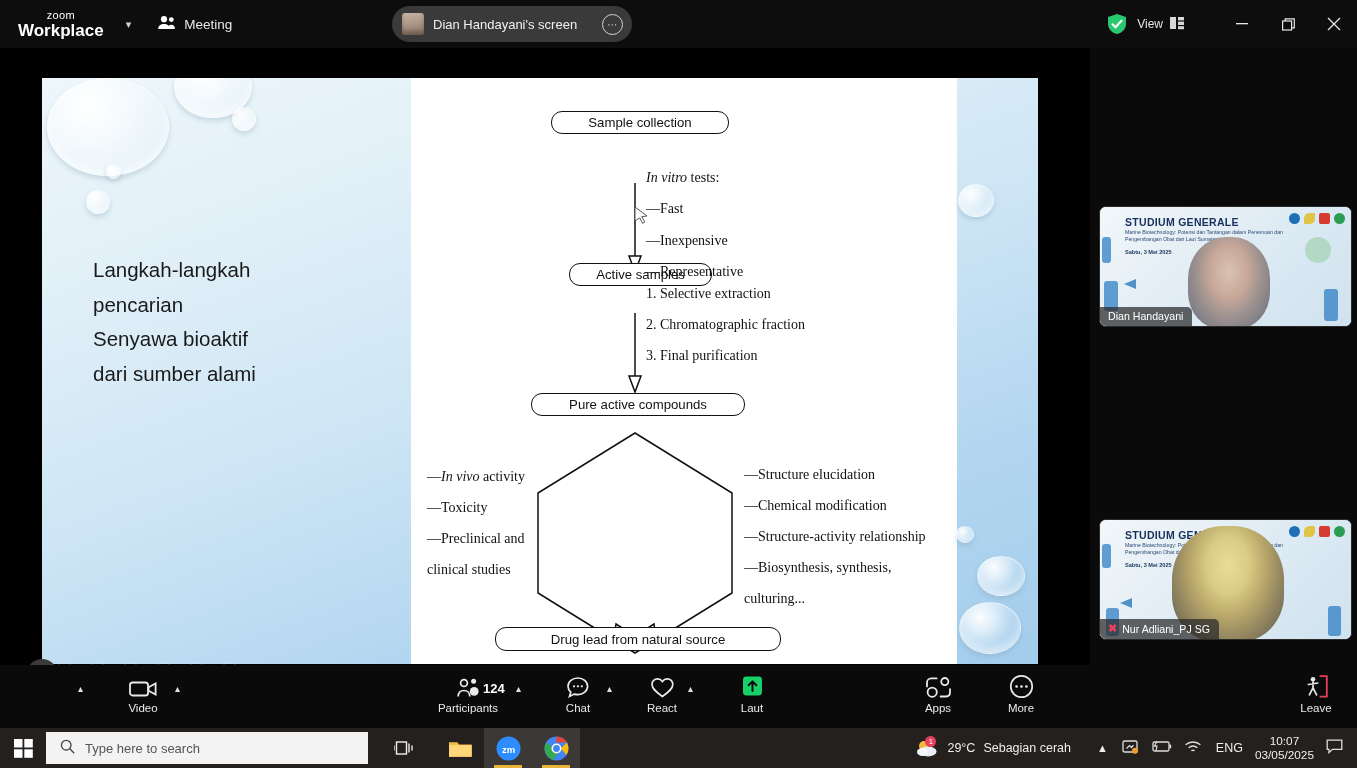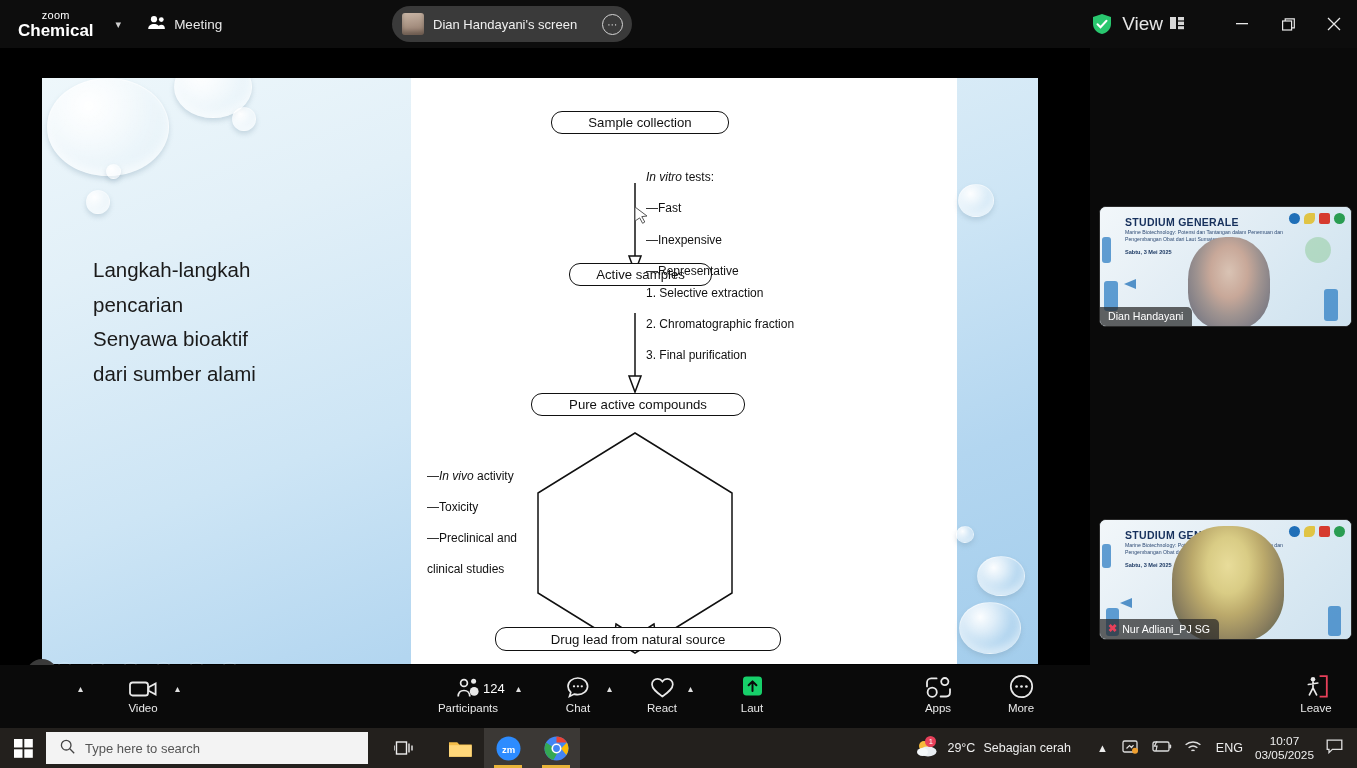--- a/index.html
+++ b/index.html
@@ -24,21 +24,21 @@
     background:linear-gradient(170deg,#c9b6a6,#8d7566); flex:0 0 auto;
     box-shadow:inset 0 -4px 4px rgba(0,0,0,.25); }
   .share-pill .sp-txt{ color:#f0f0f0; font-size:13px; white-space:nowrap; }
   .share-pill .sp-dots{ position:absolute; right:9px; width:21px; height:21px;
     border:1.4px solid #d4d4d4; border-radius:50%; color:#d4d4d4; font-size:10px;
     display:flex; align-items:center; justify-content:center; letter-spacing:.5px;}
   .tb-right{ position:absolute; right:0; top:0; height:48px; display:flex;
     align-items:center; }
   .shield{ width:20px; height:22px; position:relative; margin-right:10px;}
   .view-btn{ display:flex; align-items:center; gap:7px; color:#e6e6e6;
-    font-size:19px; margin-right:34px; }
+    font-size:12px; margin-right:34px; }
   .wbtn{ width:46px; height:48px; display:flex; align-items:center;
     justify-content:center; color:#e8e8e8; }
 
   
   .stage{ position:absolute; left:0; top:48px; width:1090px; height:617px;
     background:#000; }
   .blackframe{ position:absolute; left:42px; top:0px; width:996px; height:617px;
     background:#000; }
   .slide{ position:absolute; left:42px; top:30px; width:996px; height:586px;
     background:linear-gradient(160deg,#eef7fb 0%, #e2f0f8 22%, #cde5f5 50%,
@@ -50,22 +50,22 @@
     background:radial-gradient(circle at 34% 28%, rgba(255,255,255,.96) 0%,
       rgba(255,255,255,.62) 28%, rgba(255,255,255,.18) 58%, rgba(255,255,255,.05) 78%);
     box-shadow:0 3px 5px rgba(120,150,170,.30), inset 0 -5px 9px rgba(255,255,255,.55);
     border:1px solid rgba(255,255,255,.55); }
 
   
   .fc{ position:absolute; left:0; top:0; width:996px; height:586px; }
   .node{ position:absolute; border:1.6px solid #111; border-radius:11px;
     background:#fff; color:#111; font-size:13.2px; text-align:center;
     display:flex; align-items:center; justify-content:center; }
-  .ann{ position:absolute; color:#111; font-size:12px; line-height:15.6px;
-    white-space:pre-line; }
+  .ann{ position:absolute; color:#111; font-size:14px; line-height:15.6px;
+    white-space:pre-line;font-family:Liberation Serif, serif; }
   .ann i{ font-style:italic; }
   .cursor-arrow{ position:absolute; left:592px; top:128px; width:16px; height:20px; }
 
   
   .annotbar{ position:absolute; left:55px; top:608px; width:190px; height:30px;
     display:flex; align-items:center; gap:14px; }
   .annot-ic{ width:19px; height:19px; border:1.2px solid rgba(255,255,255,.34);
     border-radius:50%; opacity:.55; }
   .pen-fab{ position:absolute; left:26px; top:611px; width:32px; height:32px;
     border-radius:50%; background:#3a3a3a; display:flex; align-items:center;
@@ -98,21 +98,21 @@
   .muted-ic{ color:#e8405a; font-size:11px; font-weight:bold; }
 
   
   .ctrlbar{ position:absolute; left:0; top:665px; width:1357px; height:63px;
     background:#0a0a0a; }
   .ctrl{ position:absolute; top:6px; width:92px; height:52px; color:#e9e9e9;
     display:flex; flex-direction:column; align-items:center; }
   .ctrl .ic{ height:28px; display:flex; align-items:flex-end; justify-content:center; }
   .ctrl .lb{ font-size:11.5px; margin-top:3px; }
   .caret{ position:absolute; top:18px; color:#e0e0e0; font-size:10px; }
-  .pcount{ position:absolute; font-size:13px; color:#fff; }
+  .pcount{ position:absolute; font-size:13px; color:#fff;font-weight:bold; }
 
   
   .taskbar{ position:absolute; left:0; top:728px; width:1357px; height:40px;
     background:#23201d; display:flex; align-items:center; }
   .startbtn{ width:46px; height:40px; display:flex; align-items:center;
     justify-content:center; }
   .searchbox{ width:322px; height:32px; background:#f3f3f3; display:flex;
     align-items:center; gap:10px; padding-left:14px; color:#555; font-size:13px; }
   .tbicon{ width:48px; height:40px; display:flex; align-items:center;
     justify-content:center; position:relative; }
@@ -124,21 +124,21 @@
   .clock{ text-align:center; line-height:14px; font-size:11.8px; margin:0 12px; }
 </style>
 </head>
 <body>
 
 <div id="app">
 
   <div class="titlebar">
     <div class="zoom-logo">
       <span class="zl1">zoom</span>
-      <span class="zl2">Chemical</span>
+      <span class="zl2">Workplace</span>
     </div>
     <div class="tb-caret">▾</div>
 
     <div class="tb-meeting">
       <span>
         <svg width="19" height="15" viewBox="0 0 19 15">
           <circle cx="7" cy="4.2" r="3.1" fill="#fff"></circle>
           <path d="M1.2 14c0-3.2 2.6-5 5.8-5s5.8 1.8 5.8 5z" fill="#fff"></path>
           <circle cx="14.3" cy="4.6" r="2.4" fill="#fff"></circle>
           <path d="M10.5 13.9c.2-2.6 1.9-4.1 4-4.1 2 0 3.4 1.3 3.4 4.1z" fill="#fff"></path>
@@ -254,20 +254,27 @@
         <div>3. Final purification</div>
       </div>
 
       <div class="ann" style="left:385px;top:375px;">
         <div>—<i>In vivo</i><span> activity</span></div>
         <div>—Toxicity</div>
         <div>—Preclinical and</div>
         <div>    clinical studies</div>
       </div>
 
+      <div class="ann" style="left:702px;top:373px;">
+        <div>—Structure elucidation</div>
+        <div>—Chemical modification</div>
+        <div>—Structure-activity relationship</div>
+        <div>—Biosynthesis, synthesis,</div>
+        <div>    culturing...</div>
+      </div>
 
       <svg class="cursor-arrow" viewBox="0 0 16 20">
         <path d="M1 1l12 9-5.2.6 3 5.4-2.2 1.3-2.9-5.4L1 15z" fill="#fff" stroke="#555" stroke-width="1"></path>
       </svg>
     </div>
 
     <div class="annotbar">
       <div class="annot-ic"></div>
       <div class="annot-ic"></div>
       <div class="annot-ic"></div>

